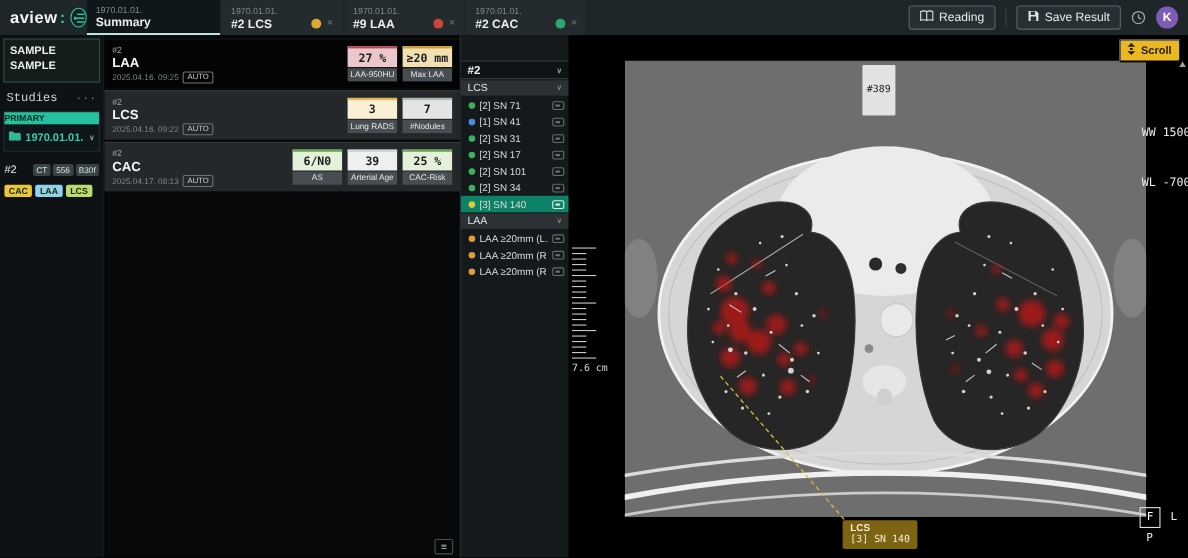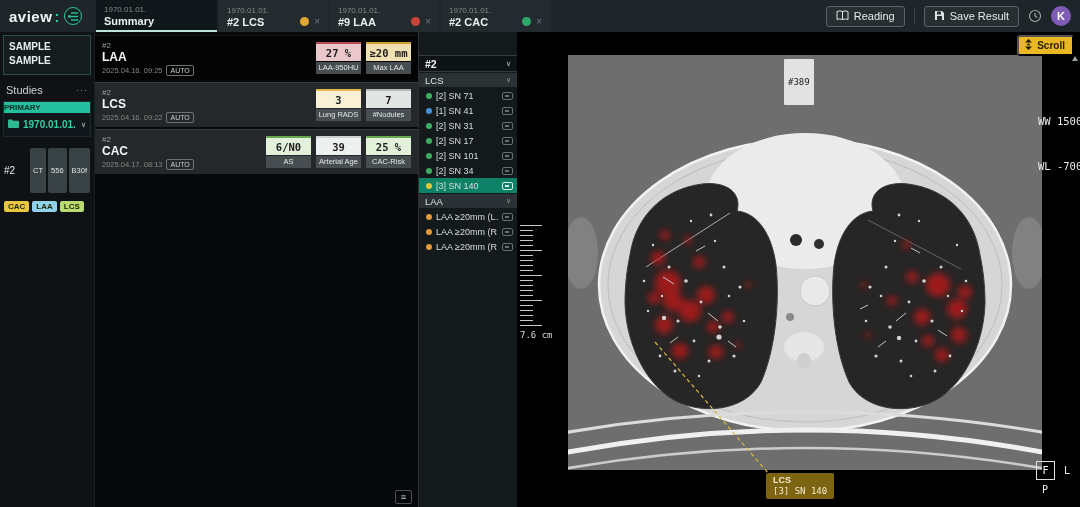--- a/index.html
+++ b/index.html
@@ -1,21 +1,21 @@
 <!DOCTYPE html>
 <html><head>
 <meta charset="utf-8">
 <style>
   html,body{margin:0;padding:0;background:#000;}
   *{box-sizing:border-box;}
   #root{position:relative;width:1080px;height:507px;background:#000;overflow:hidden;
         font-family:"Liberation Sans",sans-serif;-webkit-font-smoothing:antialiased;}
   
   .topbar{position:absolute;left:0;top:0;width:1080px;height:32px;background:#1f2629;display:flex;align-items:stretch;}
-  .logo{width:96px;display:flex;align-items:center;padding-left:9px;gap:5px;flex:none;}
+  .logo{width:79px;display:flex;align-items:center;padding-left:9px;gap:5px;flex:none;}
   .logo-text{font-size:15px;font-weight:bold;color:#f2f6f6;letter-spacing:.5px;}
   .logo-colon{font-size:15px;font-weight:bold;color:#2dc5a2;margin-left:-3px;}
   .logo-badge{width:18px;height:18px;border-radius:50%;border:1.5px solid #2dc5a2;background:#15211f;
               display:flex;align-items:center;justify-content:center;}
   .tabs{display:flex;align-items:stretch;}
   .tab{width:109px;margin-right:2px;background:#232b2e;padding:3px 8px 2px;display:flex;flex-direction:column;justify-content:center;cursor:pointer;}
   .tab.active{width:121px;background:#10171a;border-bottom:2px solid #bfe3d8;}
   .tab-date{font-size:8px;color:#7f8b8d;line-height:10px;}
   .tab-title-row{display:flex;align-items:center;gap:3px;}
   .tab-title{font-size:11px;font-weight:bold;color:#e9eeee;white-space:nowrap;}
@@ -25,29 +25,29 @@
   .top-btn{display:flex;align-items:center;gap:5px;border:1px solid #59646a;border-radius:3px;
            background:#272f33;color:#e6ebeb;font-size:11px;padding:3px 9px;cursor:pointer;}
   .vdiv{width:1px;height:16px;background:#3a4346;}
   .clock-btn{display:flex;align-items:center;}
   .avatar{width:20px;height:20px;border-radius:50%;background:#7e5bb5;color:#fff;font-size:11px;font-weight:bold;
           display:flex;align-items:center;justify-content:center;cursor:pointer;}
   
   .sidebar{position:absolute;left:0;top:32px;width:95px;bottom:0;background:#0e1214;border-right:1px solid #191f21;}
   .patient-box{margin:3px 3px 0;border:1px solid #2c4f47;background:#141d1c;padding:4px 5px;height:40px;
                font-size:10px;font-weight:bold;color:#e9efef;line-height:14px;}
-  .studies-row{display:flex;align-items:center;padding:9px 6px 5px;font-size:11px;color:#ccd3d3;}
+  .studies-row{display:flex;align-items:center;padding:9px 6px 5px;font-size:11px;color:#ccd3d3;font-family:Liberation Mono, monospace;}
   .studies-more{margin-left:auto;color:#8b9697;font-size:9px;letter-spacing:1px;cursor:pointer;}
   .study-card{margin:0 3px;background:#10171a;border:1px solid #1e2a2c;}
   .primary-bar{height:11px;background:#25c0a0;color:#062921;font-size:8px;font-weight:bold;text-align:left;line-height:11px;}
   .study-row{display:flex;align-items:center;gap:4px;padding:6px 4px;font-size:10px;font-weight:bold;color:#35cfa6;cursor:pointer;}
   .study-chev{margin-left:auto;color:#8b9697;font-size:7px;}
   .series-row{display:flex;align-items:center;margin:11px 4px 0;font-size:10px;color:#e8eeee;}
   .series-badges{margin-left:auto;display:flex;gap:2px;}
-  .series-badge{background:#394245;color:#dce2e2;font-size:7.5px;padding:18px 3px;border-radius:2px;}
+  .series-badge{background:#394245;color:#dce2e2;font-size:7.5px;padding:1px 3px;border-radius:2px;}
   .modality-row{display:flex;gap:3px;margin:8px 4px;}
   .mod-badge{font-size:8px;font-weight:bold;padding:1px 4px;border-radius:2px;color:#232a08;}
   
   .main-panel{position:absolute;left:95px;top:32px;width:323px;bottom:0;background:#060809;}
   .menu-row{height:20px;display:flex;align-items:center;gap:17px;padding:0 11px;background:#151a1c;
             font-size:11px;color:#e2e8e8;}
   .menu-item{cursor:pointer;}
   .cards{margin-top:3px;}
   .card{height:45px;margin-bottom:2px;background:#24282a;border-top:1px solid #353b3d;display:flex;align-items:center;padding:0 7px;cursor:pointer;}
   .card.dark{background:#040404;border-top-color:#161616;}

